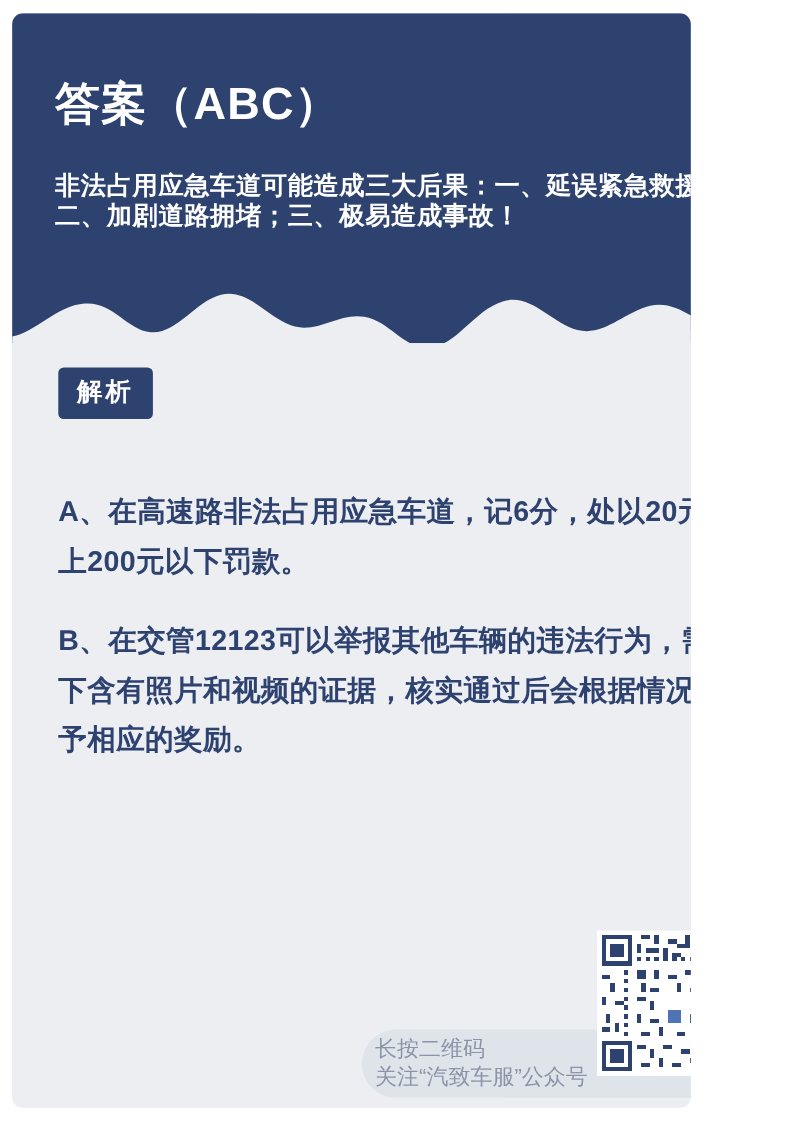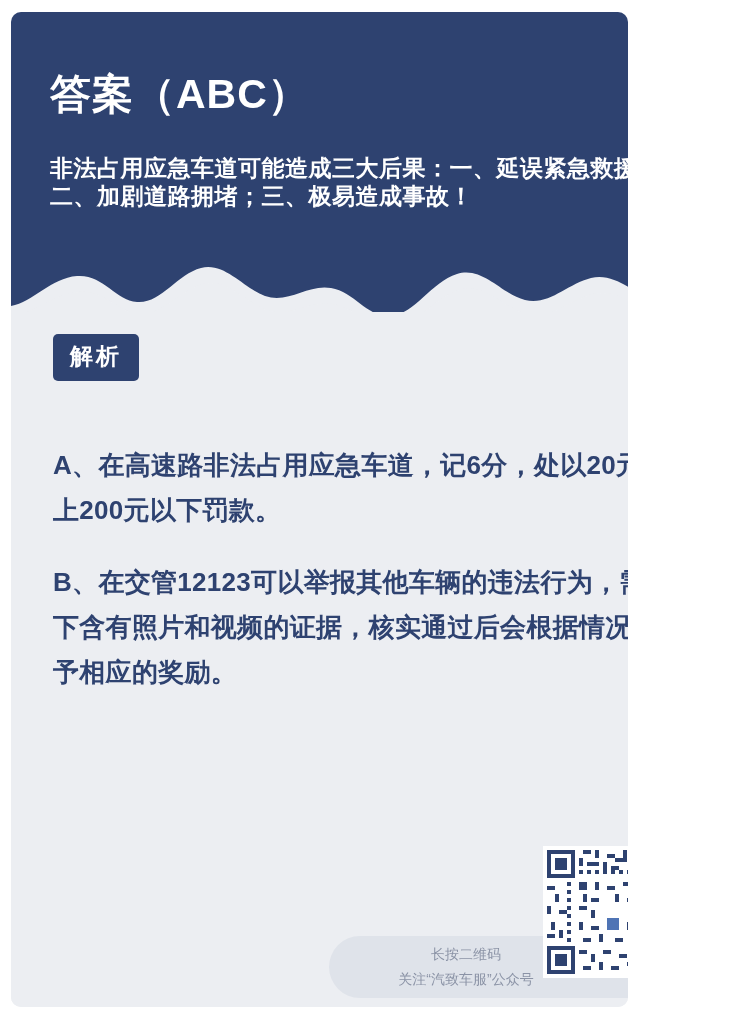--- a/index.html
+++ b/index.html
@@ -108,23 +108,23 @@
     width: 330px;
     height: 62px;
     background: #dfe3ea;
     border-radius: 31px;
   }
   .footer-text {
     position: absolute;
     left: 330px;
     top: 630px;
     width: 250px;
-    text-align: center;
+    text-align: left;
     color: #8b93a6;
-    font-size: 14px;
+    font-size: 20px;
     line-height: 25px;
   }
   .qr {
     position: absolute;
     left: 532px;
     top: 534px;
     width: 132px;
     height: 132px;
     background: #ffffff;
   }

